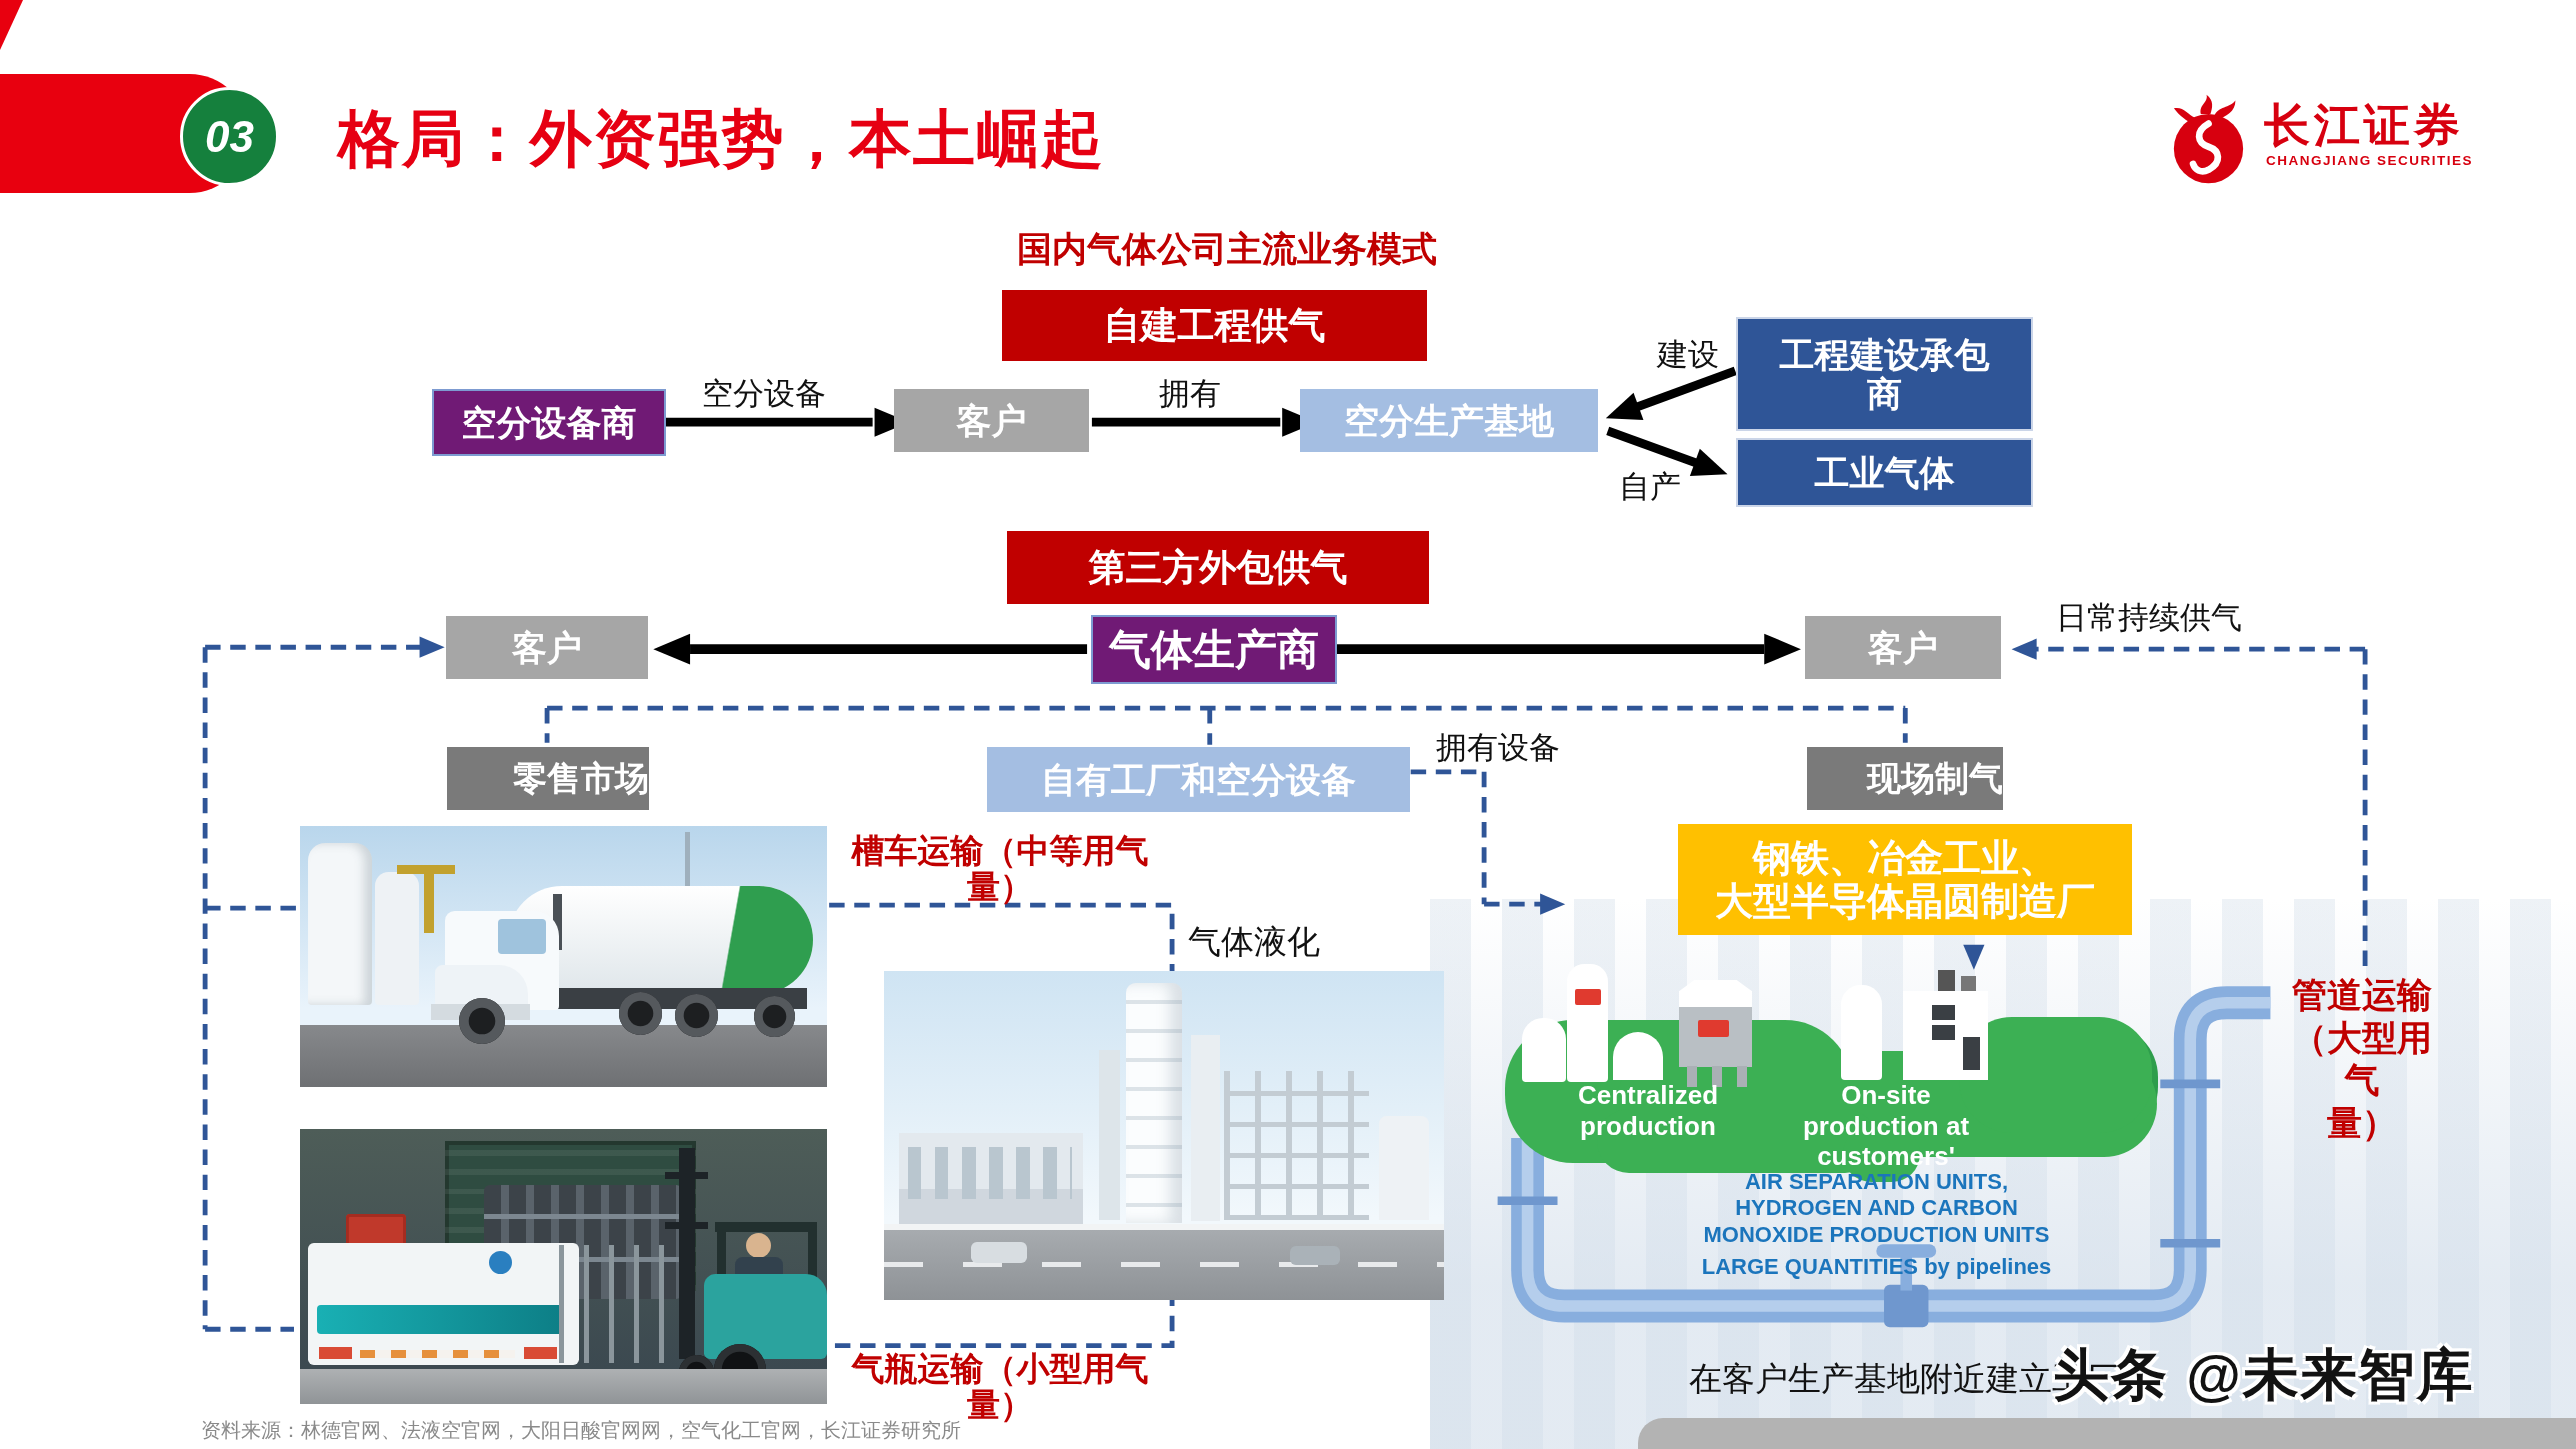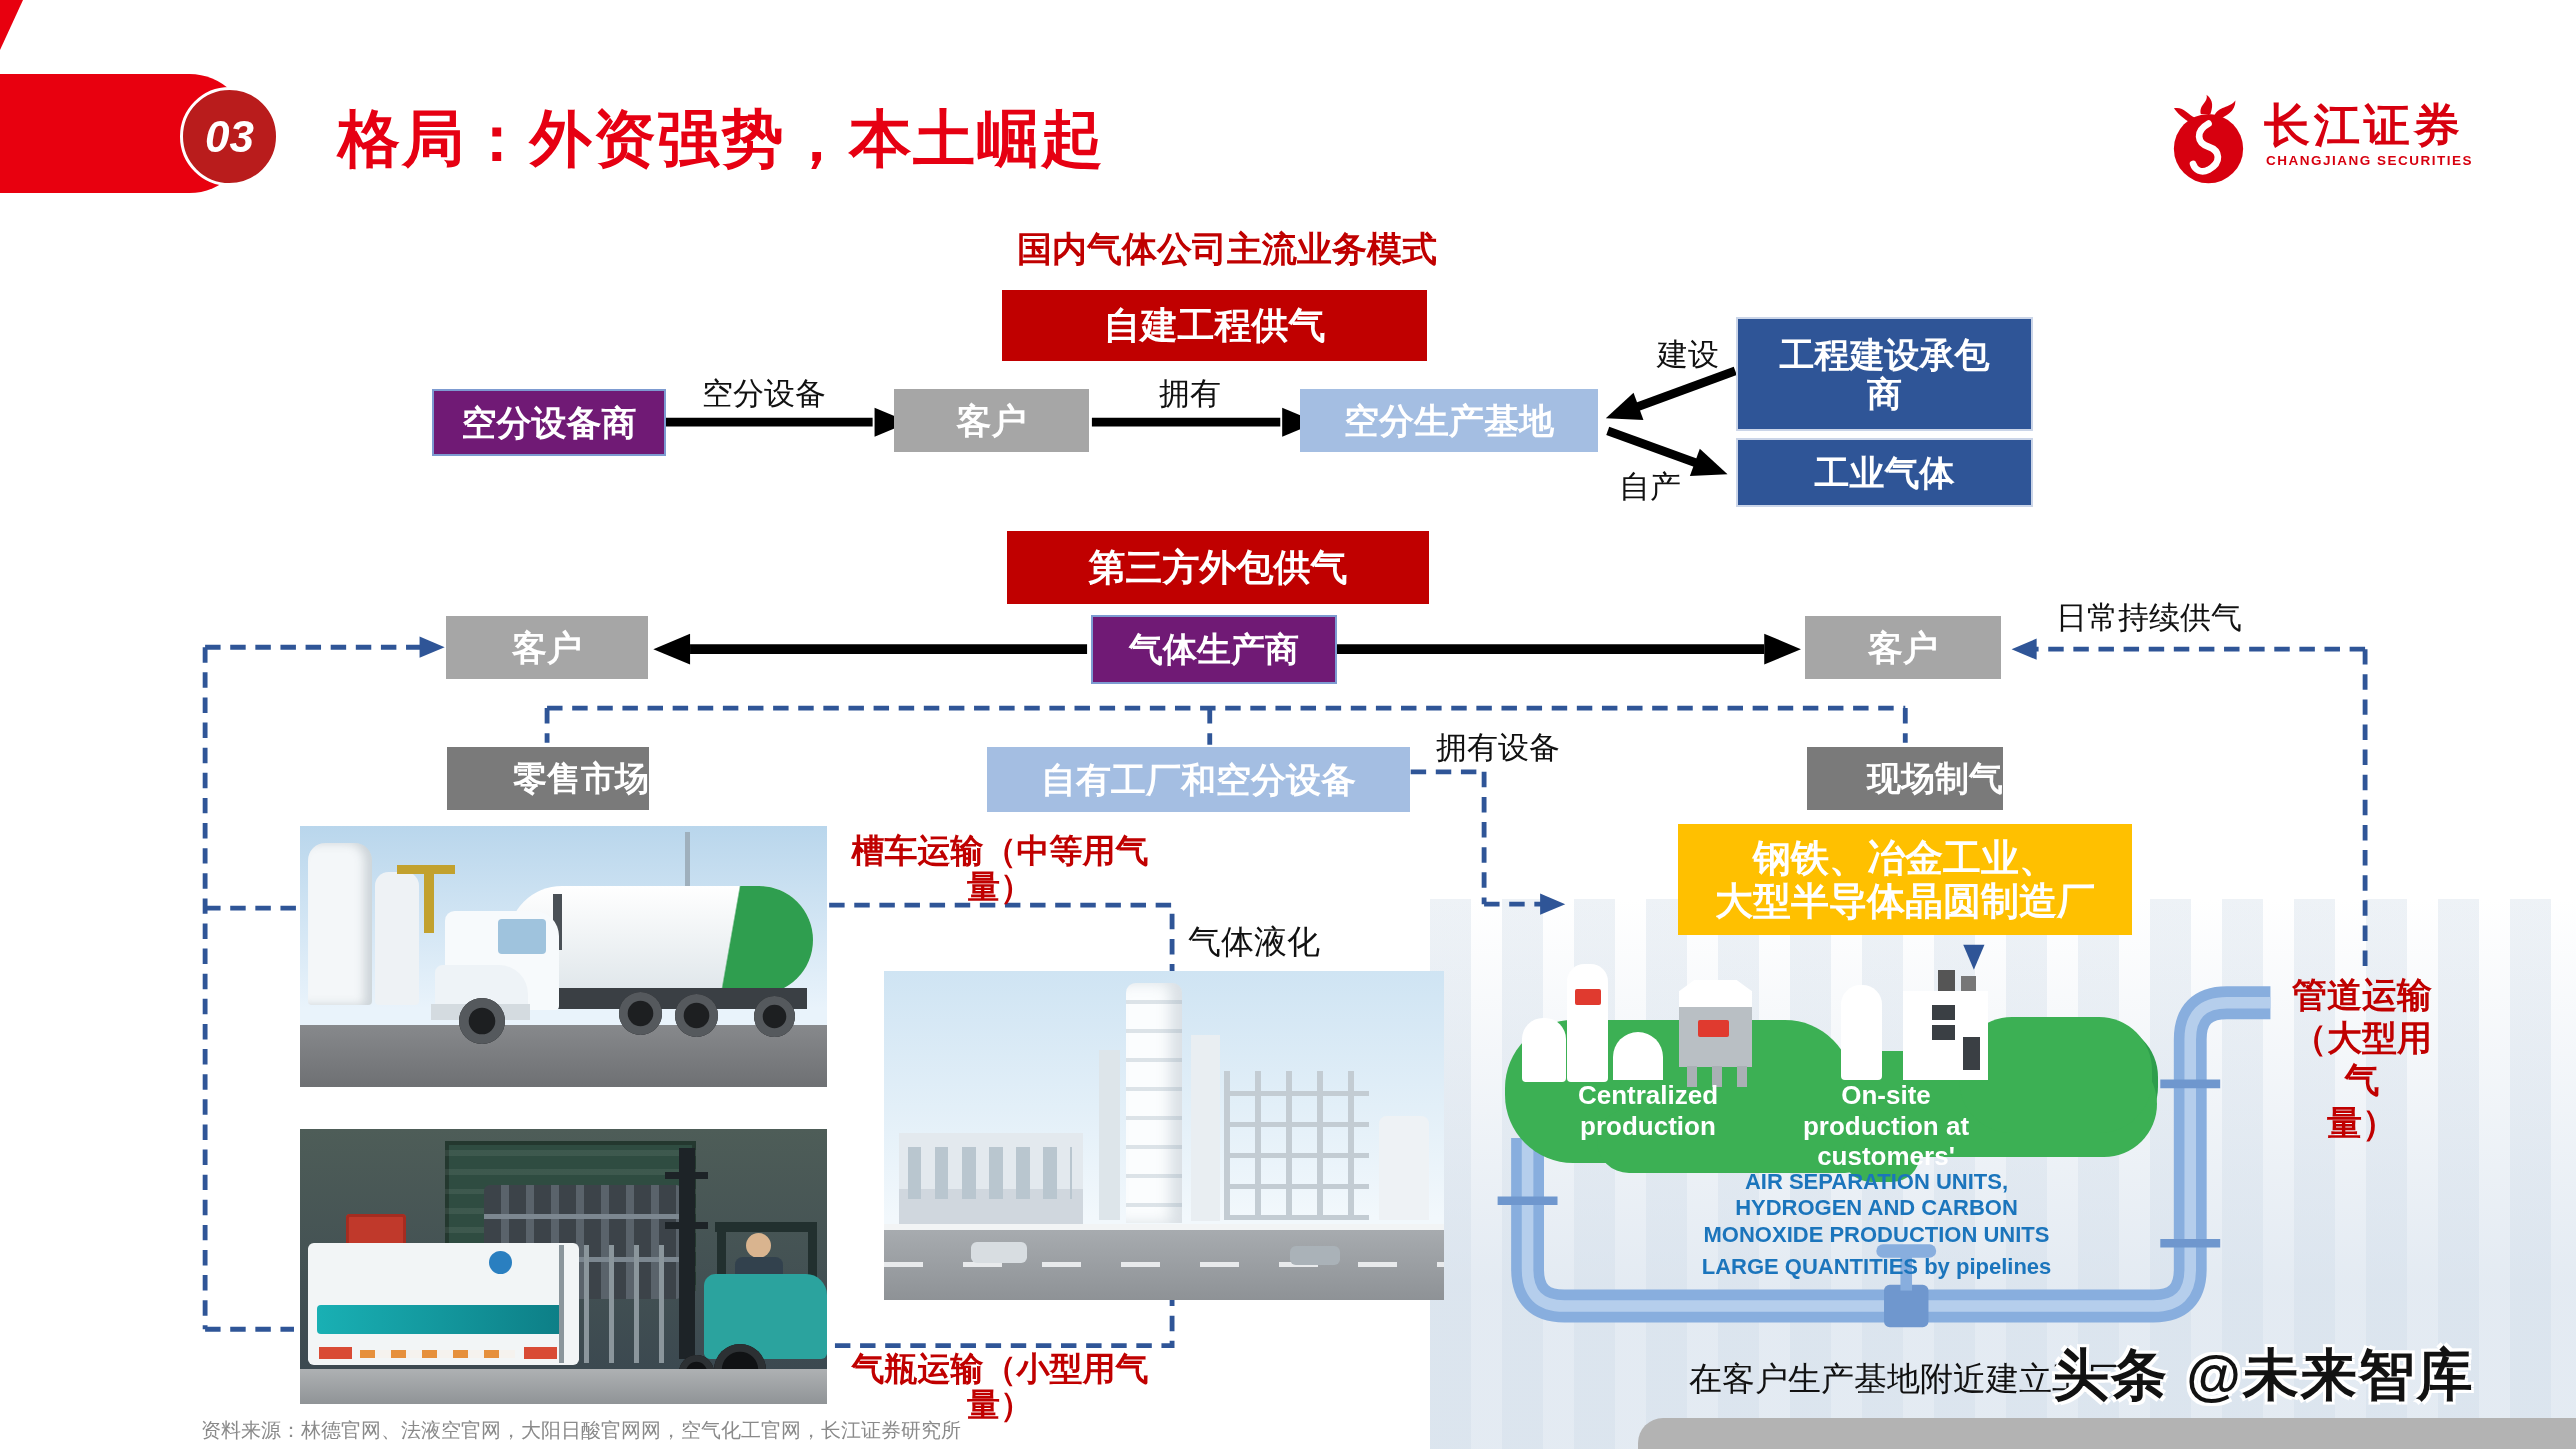--- a/index.html
+++ b/index.html
@@ -29,21 +29,21 @@
 <div class="slide">
 
   <div class="abs z0" style="left:1430px;top:899px;width:1146px;height:551px;
               background:linear-gradient(180deg,rgba(214,226,238,0) 0%,rgba(205,218,232,.55) 70%),
               repeating-linear-gradient(90deg,rgba(176,196,216,.22) 0 41px,rgba(255,255,255,0) 41px 72px);"></div>
   <div class="abs z0" style="left:1638px;top:1418px;width:938px;height:31px;background:#B3B3B3;border-radius:25px 0 0 0;"></div>
 
   <div class="abs z3" style="left:0;top:0;width:0;height:0;border-top:50px solid #E8000F;border-right:23px solid transparent;"></div>
 
   <div class="abs z3" style="left:0;top:74px;width:249px;height:119px;background:#E8000F;border-radius:0 60px 60px 0;"></div>
-  <div class="abs z3" style="left:180px;top:87px;width:93px;height:93px;background:#b91c1c;border:3.9px solid #fff;border-radius:50%;
+  <div class="abs z3" style="left:180px;top:87px;width:93px;height:93px;background:#15803d;border:3.9px solid #fff;border-radius:50%;
               display:flex;align-items:center;justify-content:center;color:#fff;font-weight:bold;font-style:italic;font-size:44px;">
       <span>03</span>
     </div>
 
   <div class="abs z3" style="left:338px;top:97px;font-size:62px;font-weight:bold;color:#E60012;letter-spacing:1.9px;">格局：外资强势，本土崛起</div>
 
   <div class="abs z3" style="left:2160px;top:89px;width:319px;height:101px;">
     <svg width="97" height="101" viewBox="0 0 100 105" style="position:absolute;left:0;top:0;">
       <circle cx="50" cy="62" r="36" fill="#D7000F"></circle>
       <path d="M50 36 C36 44 38 56 50 60 C62 64 64 76 50 84 C42 88 36 84 34 78" fill="none" stroke="#fff" stroke-width="7" stroke-linecap="round"></path>
@@ -135,21 +135,21 @@
       <span>第三方外包供气</span>
     </div>
 
   <div class="box navy2" style="left:1736px;top:438px;width:293px;height:65px;font-size:35px;">
       <span>工业气体</span>
     </div>
 
   <div class="box gray" style="left:446px;top:616px;width:202px;height:63px;font-size:35px;">
       <span>客户</span>
     </div>
-  <div class="box navy" style="left:1091px;top:615px;width:242px;height:65px;font-size:34px;">
+  <div class="box navy" style="left:1091px;top:615px;width:242px;height:65px;font-size:42px;">
       <span>气体生产商</span>
     </div>
   <div class="box gray" style="left:1805px;top:616px;width:196px;height:63px;font-size:35px;">
       <span>客户</span>
     </div>
   <div class="lbl" style="left:2056px;top:597px;">日常持续供气</div>
 
   <div class="box dgray" style="left:447px;top:747px;width:202px;height:63px;font-size:34px;">
       <span>零售市场</span>
     </div>

